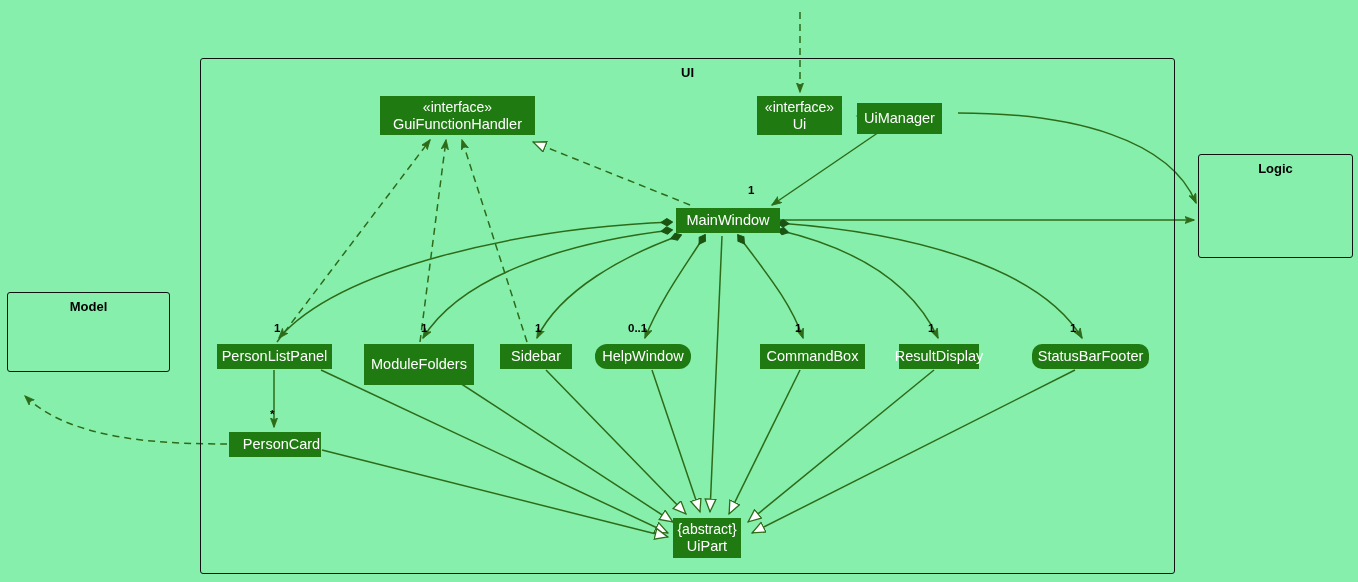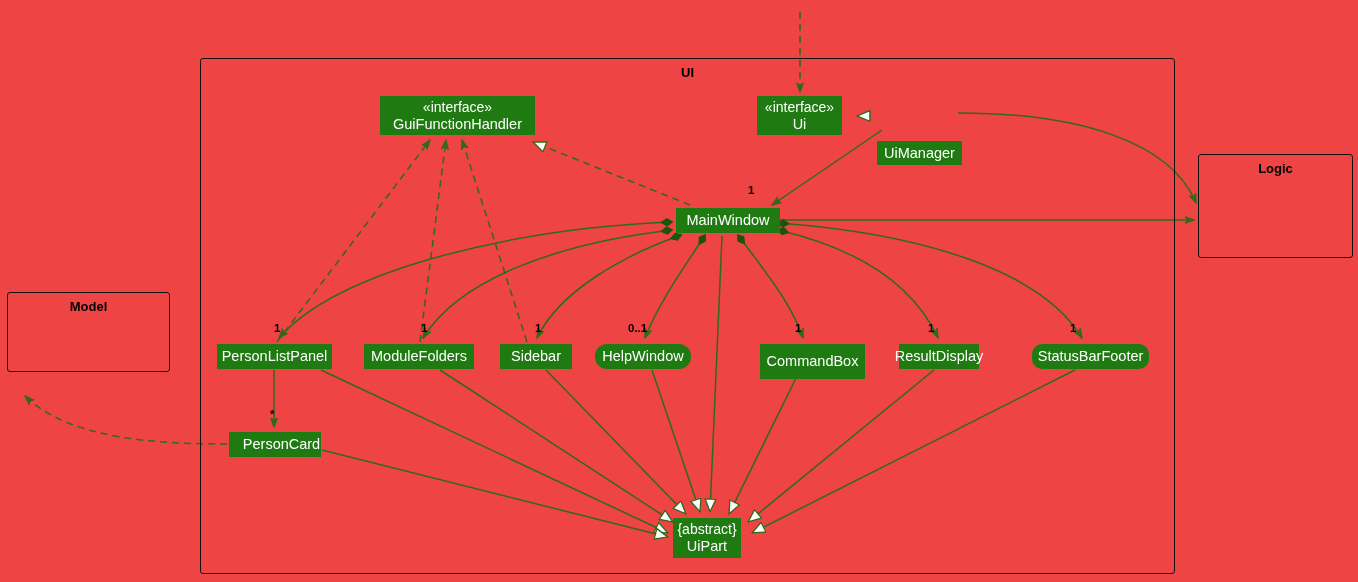--- a/index.html
+++ b/index.html
@@ -5,21 +5,21 @@
   html, body {
     margin: 0;
     padding: 0;
     background: #ffffff;
     font-family: "Liberation Sans", sans-serif;
   }
   #canvas {
     position: relative;
     width: 1358px;
     height: 582px;
-    background: #ef4444;
+    background: #86efac;
     overflow: hidden;
   }
   svg.edges {
     position: absolute;
     left: 0;
     top: 0;
     width: 1358px;
     height: 582px;
     pointer-events: none;
   }
@@ -147,39 +147,39 @@
   </div>
 
   <div class="node" id="n-guifunctionhandler" style="left: 380px; top: 96px; width: 155px; height: 39px; background: rgb(31, 122, 18);">
     <span class="stereo">«interface»</span>
     <span class="nm">GuiFunctionHandler</span>
   </div>
   <div class="node" id="n-ui_interface" style="left: 757px; top: 96px; width: 85px; height: 39px; background: rgb(31, 122, 18);">
     <span class="stereo">«interface»</span>
     <span class="nm">Ui</span>
   </div>
-  <div class="node" id="n-uimanager" style="left: 877px; top: 103px; width: 85px; height: 24px; background: rgb(31, 122, 18); margin-top: 38px;">
+  <div class="node" id="n-uimanager" style="left: 857px; top: 103px; width: 85px; height: 31px; background: rgb(31, 122, 18);">
     <span class="nm">UiManager</span>
   </div>
   <div class="node" id="n-mainwindow" style="left: 676px; top: 208px; width: 104px; height: 25px; background: rgb(31, 122, 18);">
     <span class="nm">MainWindow</span>
   </div>
   <div class="node" id="n-personlistpanel" style="left: 217px; top: 344px; width: 115px; height: 25px; background: rgb(31, 122, 18);">
     <span class="nm">PersonListPanel</span>
   </div>
-  <div class="node" id="n-modulefolders" style="left: 364px; top: 344px; width: 110px; height: 25px; background: rgb(31, 122, 18);">
+  <div class="node" id="n-modulefolders" style="left: 364px; top: 344px; width: 110px; height: 41px; background: rgb(31, 122, 18);">
     <span class="nm">ModuleFolders</span>
   </div>
   <div class="node" id="n-sidebar" style="left: 500px; top: 344px; width: 72px; height: 25px; background: rgb(31, 122, 18);">
     <span class="nm">Sidebar</span>
   </div>
   <div class="node" id="n-helpwindow" style="left: 595px; top: 344px; width: 96px; height: 25px; background: rgb(31, 122, 18); border-radius: 12px;">
     <span class="nm">HelpWindow</span>
   </div>
-  <div class="node" id="n-commandbox" style="left: 760px; top: 344px; width: 105px; height: 35px; background: rgb(31, 122, 18);">
+  <div class="node" id="n-commandbox" style="left: 760px; top: 344px; width: 105px; height: 25px; background: rgb(31, 122, 18);">
     <span class="nm">CommandBox</span>
   </div>
   <div class="node" id="n-resultdisplay" style="left: 899px; top: 344px; width: 80px; height: 25px; background: rgb(31, 122, 18);">
     <span class="nm">ResultDisplay</span>
   </div>
   <div class="node" id="n-statusbarfooter" style="left: 1032px; top: 344px; width: 117px; height: 25px; background: rgb(31, 122, 18); border-radius: 10px;">
     <span class="nm">StatusBarFooter</span>
   </div>
   <div class="node" id="n-personcard" style="left: 229px; top: 432px; width: 92px; height: 25px; background: rgb(31, 122, 18); padding-left: 20px;">
     <span class="nm">PersonCard</span>

